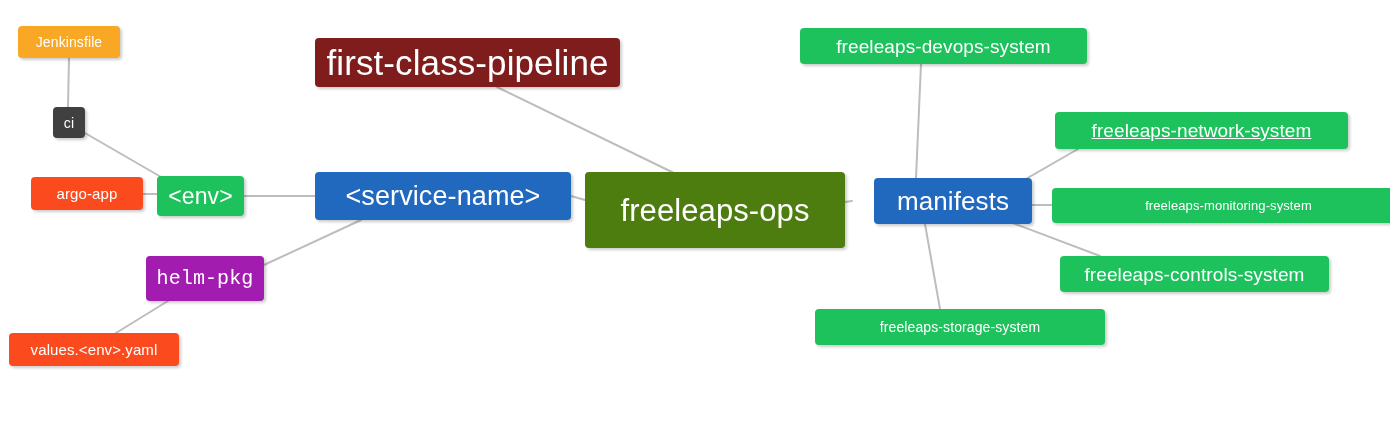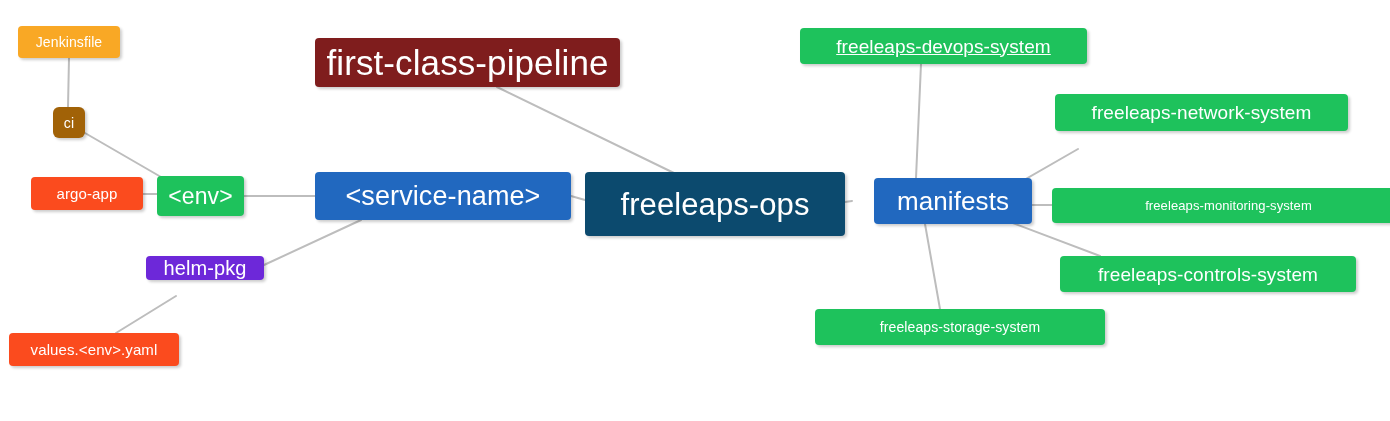--- a/index.html
+++ b/index.html
@@ -60,56 +60,56 @@
       <line x1="916" y1="178" x2="921" y2="64" stroke="#bdbdbd" stroke-width="2" stroke-linecap="round"></line>
       <line x1="1010" y1="188" x2="1078" y2="149" stroke="#bdbdbd" stroke-width="2" stroke-linecap="round"></line>
       <line x1="1010" y1="205" x2="1052" y2="205" stroke="#bdbdbd" stroke-width="2" stroke-linecap="round"></line>
       <line x1="1010" y1="222" x2="1100" y2="256" stroke="#bdbdbd" stroke-width="2" stroke-linecap="round"></line>
       <line x1="925" y1="224" x2="940" y2="309" stroke="#bdbdbd" stroke-width="2" stroke-linecap="round"></line>
     </svg>
   <div id="node-layer">
       <div class="node" style="left: 18px; top: 26px; width: 102px; height: 32px; background: rgb(249, 168, 37); font-size: 14px;">
         <span class="node-label">Jenkinsfile</span>
       </div>
-      <div class="node" style="left: 53px; top: 107px; width: 32px; height: 31px; background: #a16207; font-size: 14px; border-radius: 6px;">
+      <div class="node" style="left: 53px; top: 107px; width: 32px; height: 31px; background: #404040; font-size: 14px;">
         <span class="node-label">ci</span>
       </div>
       <div class="node" style="left: 31px; top: 177px; width: 112px; height: 33px; background: rgb(251, 75, 30); font-size: 15px;">
         <span class="node-label">argo-app</span>
       </div>
       <div class="node" style="left: 157px; top: 176px; width: 87px; height: 40px; background: rgb(30, 194, 92); font-size: 23px;">
         <span class="node-label">&lt;env&gt;</span>
       </div>
-      <div class="node" style="left: 146px; top: 256px; width: 118px; height: 24px; background: #6d28d9; font-size: 20px;">
+      <div class="node" style="left: 146px; top: 256px; width: 118px; height: 45px; background: #a21caf; font-size: 20px; font-family: Liberation Mono, monospace;">
         <span class="node-label">helm-pkg</span>
       </div>
       <div class="node" style="left: 9px; top: 333px; width: 170px; height: 33px; background: rgb(251, 75, 30); font-size: 15px;">
         <span class="node-label">values.&lt;env&gt;.yaml</span>
       </div>
       <div class="node" style="left: 315px; top: 38px; width: 305px; height: 49px; background: #7f1d1d; font-size: 35px;">
         <span class="node-label">first-class-pipeline</span>
       </div>
       <div class="node" style="left: 315px; top: 172px; width: 256px; height: 48px; background: rgb(33, 104, 191); font-size: 27px;">
         <span class="node-label">&lt;service-name&gt;</span>
       </div>
-      <div class="node" style="left: 585px; top: 172px; width: 260px; height: 64px; background: #0c4a6e; font-size: 31px;">
+      <div class="node" style="left: 585px; top: 172px; width: 260px; height: 76px; background: #4d7c0f; font-size: 31px;">
         <span class="node-label">freeleaps-ops</span>
       </div>
       <div class="node" style="left: 852px; top: 178px; width: 158px; height: 46px; background: rgb(33, 104, 191); font-size: 26px; margin-left: 22px;">
         <span class="node-label">manifests</span>
       </div>
-      <div class="node" style="left: 800px; top: 28px; width: 287px; height: 36px; background: rgb(30, 194, 92); font-size: 19px; text-decoration: underline;">
+      <div class="node" style="left: 800px; top: 28px; width: 287px; height: 36px; background: rgb(30, 194, 92); font-size: 19px;">
         <span class="node-label">freeleaps-devops-system</span>
       </div>
-      <div class="node" style="left: 1055px; top: 94px; width: 293px; height: 37px; background: rgb(30, 194, 92); font-size: 19px;">
+      <div class="node" style="left: 1055px; top: 112px; width: 293px; height: 37px; background: rgb(30, 194, 92); font-size: 19px; text-decoration: underline;">
         <span class="node-label">freeleaps-network-system</span>
       </div>
       <div class="node" style="left: 1052px; top: 188px; width: 353px; height: 35px; background: rgb(30, 194, 92); font-size: 13px;">
         <span class="node-label">freeleaps-monitoring-system</span>
       </div>
-      <div class="node" style="left: 1060px; top: 256px; width: 296px; height: 36px; background: rgb(30, 194, 92); font-size: 19px;">
+      <div class="node" style="left: 1060px; top: 256px; width: 269px; height: 36px; background: rgb(30, 194, 92); font-size: 19px;">
         <span class="node-label">freeleaps-controls-system</span>
       </div>
       <div class="node" style="left: 815px; top: 309px; width: 290px; height: 36px; background: rgb(30, 194, 92); font-size: 14px;">
         <span class="node-label">freeleaps-storage-system</span>
       </div>
     </div>
 </div>
 
 </body></html>

